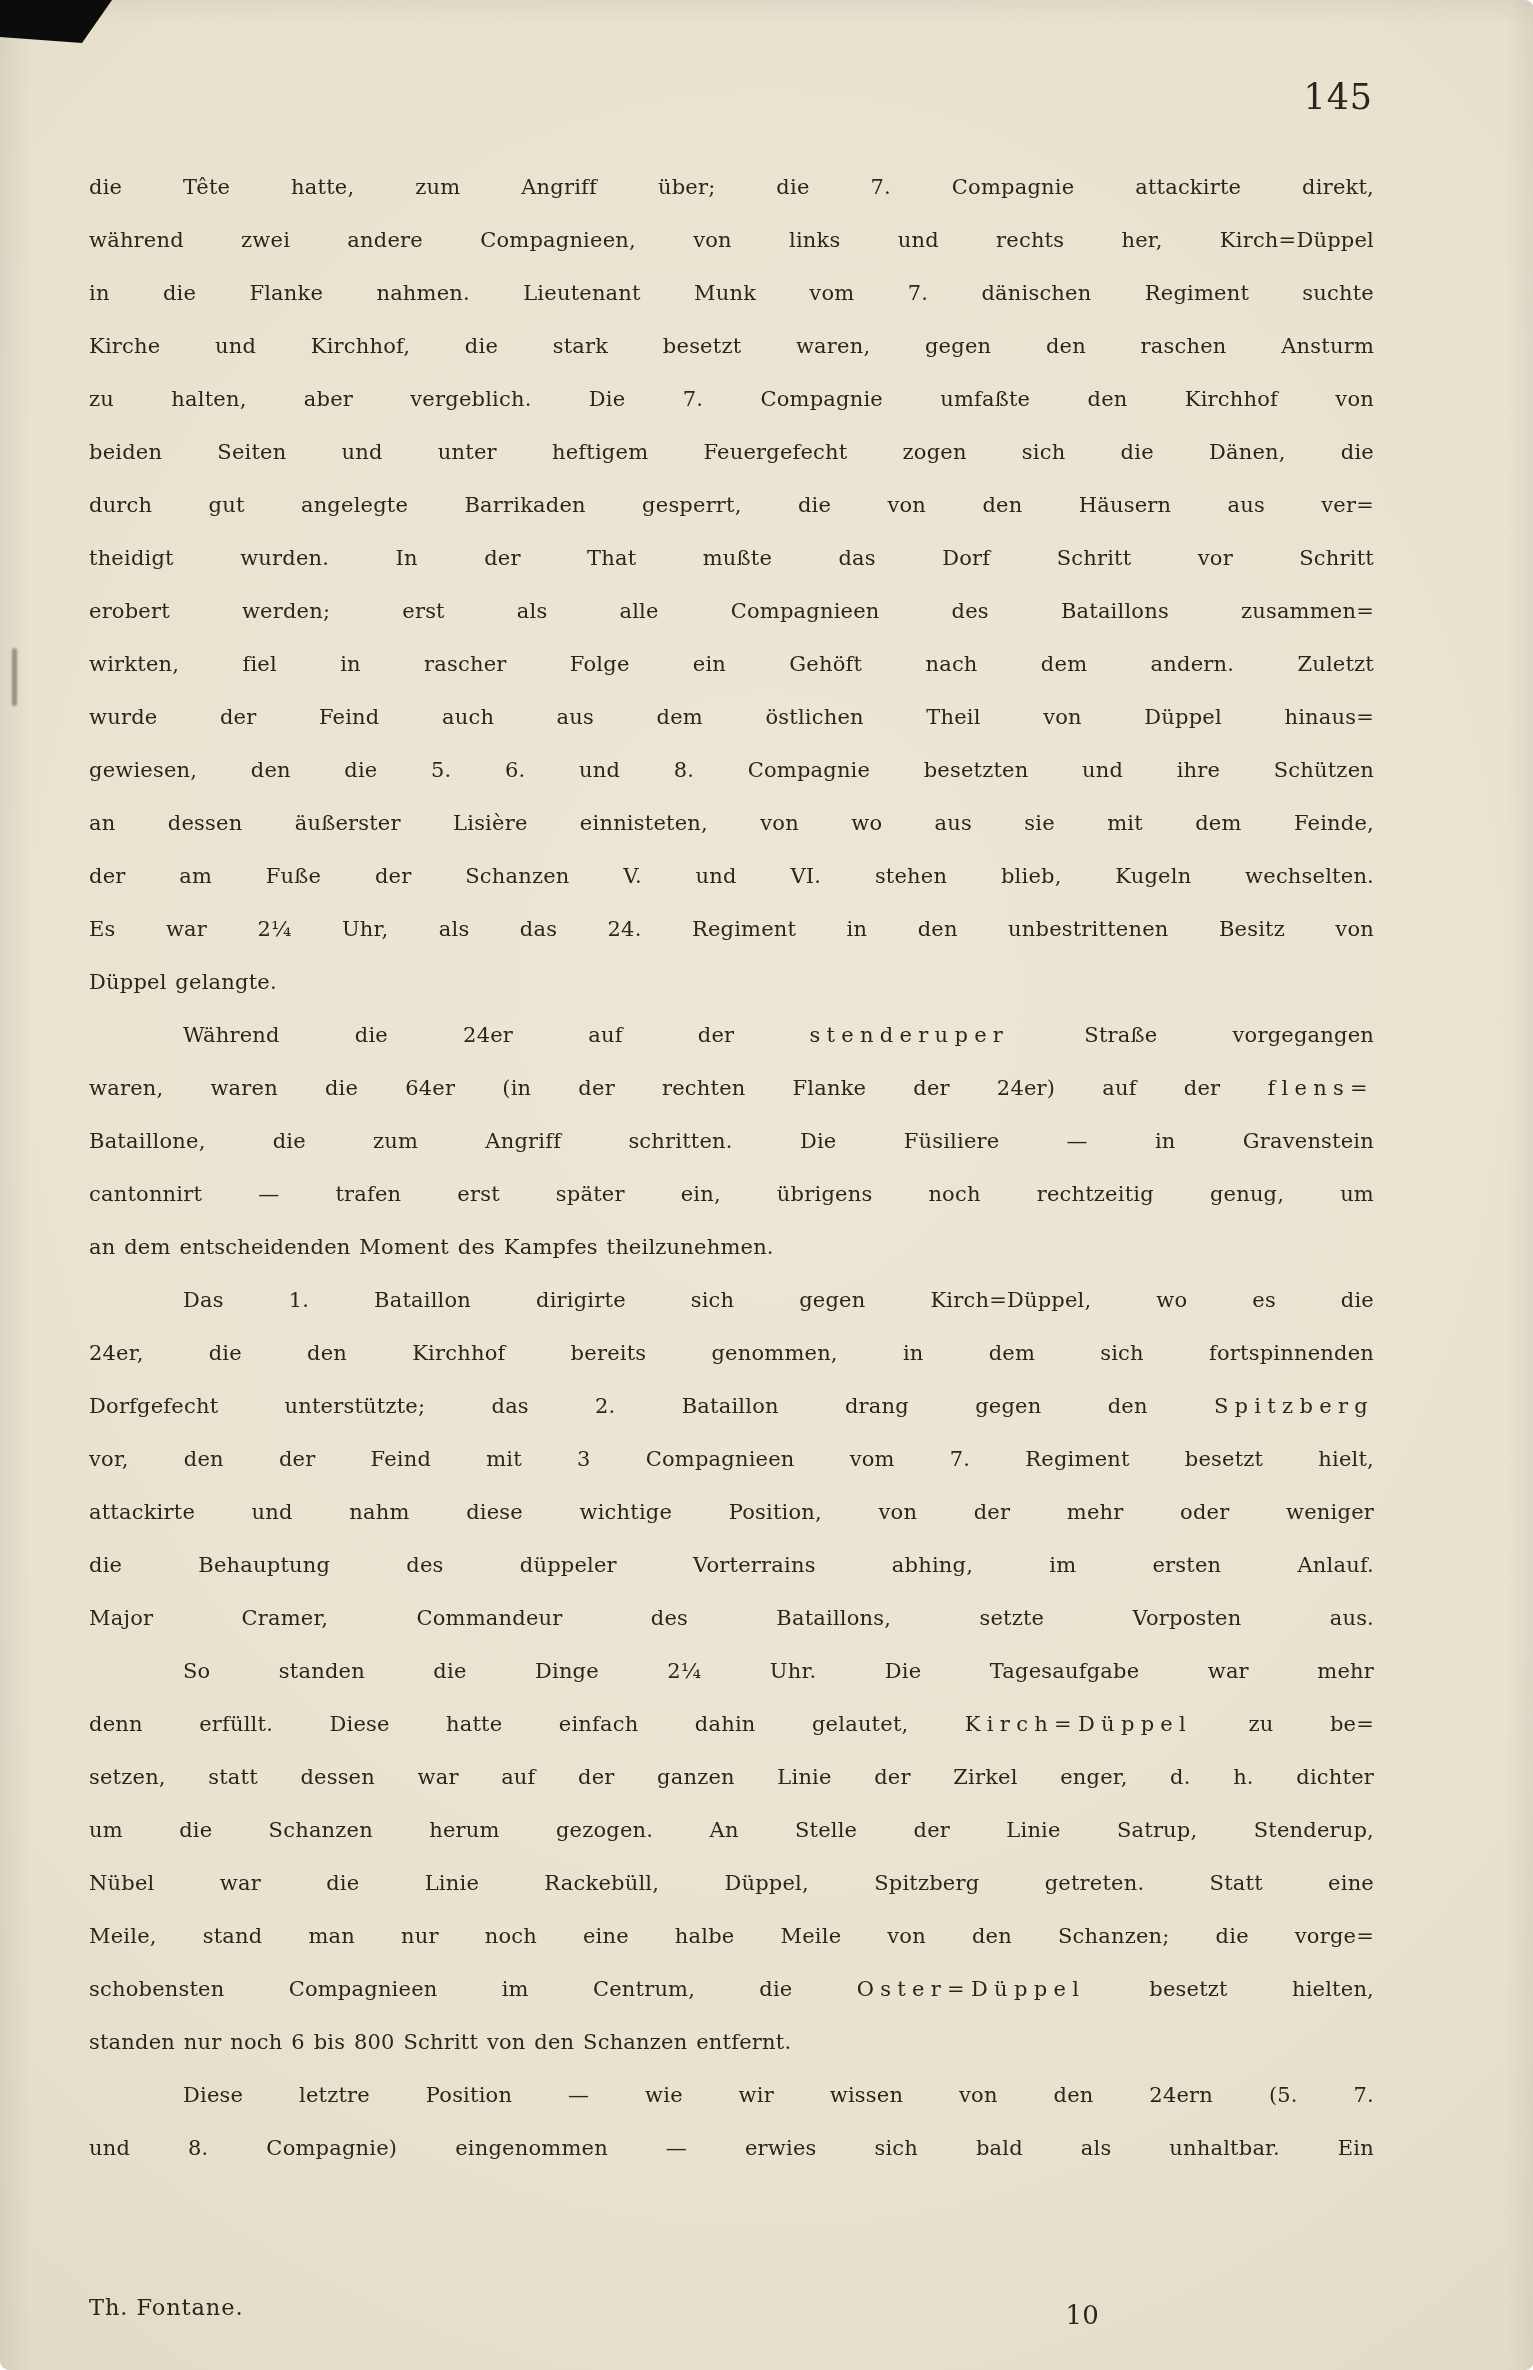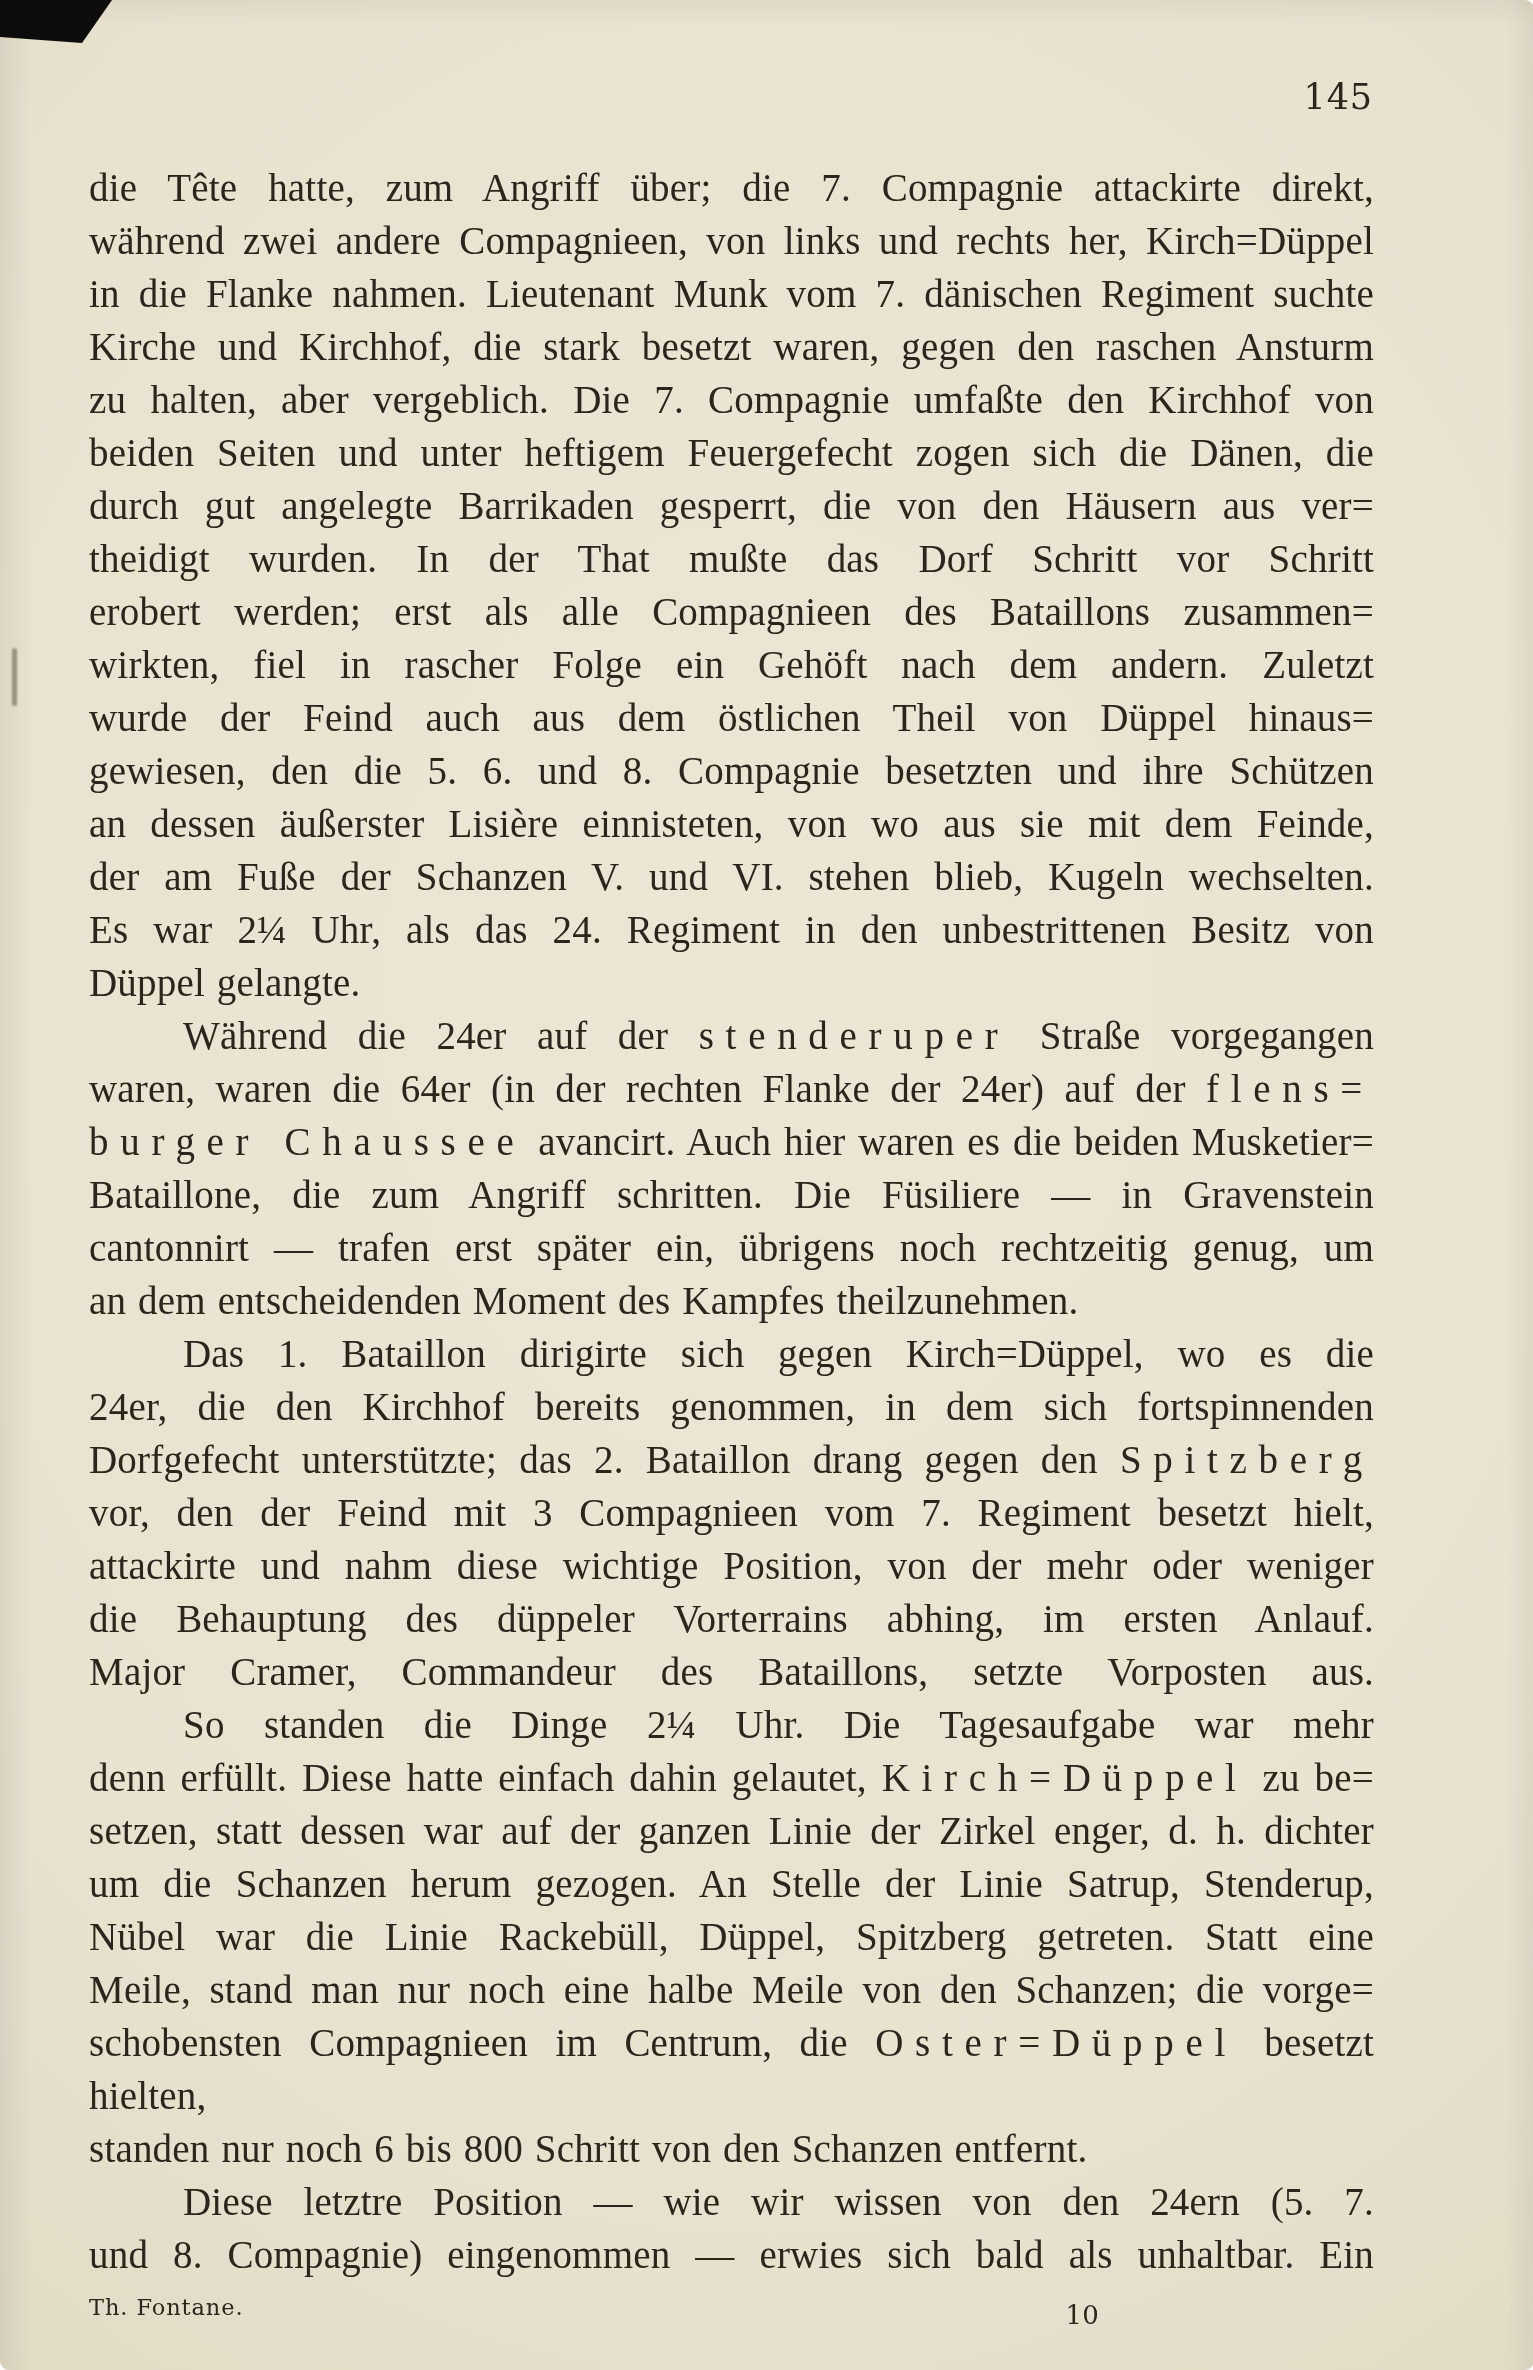--- a/index.html
+++ b/index.html
@@ -50,26 +50,25 @@
   }
   .text-block {
     position: absolute;
     top: 161px;
     left: 89px;
     width: 1285px;
   }
   .line {
     min-height: 53px;
     line-height: 53px;
-    font-size: 39px;
+    font-size: 21px;
     text-align: justify;
     word-spacing: 1.9px;
     letter-spacing: 0.2px;
     white-space: normal;
-    font-family: Liberation Serif, serif;
   }
   .line.just { text-align-last: justify; }
   .line.indent { text-indent: 94px; }
   .spaced { letter-spacing: 0.3em; }
   .footer {
     position: absolute;
     top: 2286px;
     left: 89px;
     width: 1285px;
     height: 41px;
@@ -105,21 +104,20 @@
       <div class="line just"><span>erobert werden; erst als alle Compagnieen des Bataillons zusammen=</span></div>
       <div class="line just"><span>wirkten, fiel in rascher Folge ein Gehöft nach dem andern. Zuletzt</span></div>
       <div class="line just"><span>wurde der Feind auch aus dem östlichen Theil von Düppel hinaus=</span></div>
       <div class="line just"><span>gewiesen, den die 5. 6. und 8. Compagnie besetzten und ihre Schützen</span></div>
       <div class="line just"><span>an dessen äußerster Lisière einnisteten, von wo aus sie mit dem Feinde,</span></div>
       <div class="line just"><span>der am Fuße der Schanzen V. und VI. stehen blieb, Kugeln wechselten.</span></div>
       <div class="line just"><span>Es war 2¼ Uhr, als das 24. Regiment in den unbestrittenen Besitz von</span></div>
       <div class="line"><span>Düppel gelangte.</span></div>
       <div class="line indent just"><span>Während die 24er auf der </span><span class="spaced">stenderuper</span><span> Straße vorgegangen</span></div>
       <div class="line just"><span>waren, waren die 64er (in der rechten Flanke der 24er) auf der </span><span class="spaced">flens=</span></div>
-      <div class="line just"><span class="spaced">burger Chaussee</span><span> avancirt. Auch hier waren es die beiden Musketier=</span></div>
       <div class="line just"><span>Bataillone, die zum Angriff schritten. Die Füsiliere — in Gravenstein</span></div>
       <div class="line just"><span>cantonnirt — trafen erst später ein, übrigens noch rechtzeitig genug, um</span></div>
       <div class="line"><span>an dem entscheidenden Moment des Kampfes theilzunehmen.</span></div>
       <div class="line indent just"><span>Das 1. Bataillon dirigirte sich gegen Kirch=Düppel, wo es die</span></div>
       <div class="line just"><span>24er, die den Kirchhof bereits genommen, in dem sich fortspinnenden</span></div>
       <div class="line just"><span>Dorfgefecht unterstützte; das 2. Bataillon drang gegen den </span><span class="spaced">Spitzberg</span></div>
       <div class="line just"><span>vor, den der Feind mit 3 Compagnieen vom 7. Regiment besetzt hielt,</span></div>
       <div class="line just"><span>attackirte und nahm diese wichtige Position, von der mehr oder weniger</span></div>
       <div class="line just"><span>die Behauptung des düppeler Vorterrains abhing, im ersten Anlauf.</span></div>
       <div class="line just"><span>Major Cramer, Commandeur des Bataillons, setzte Vorposten aus.</span></div>

